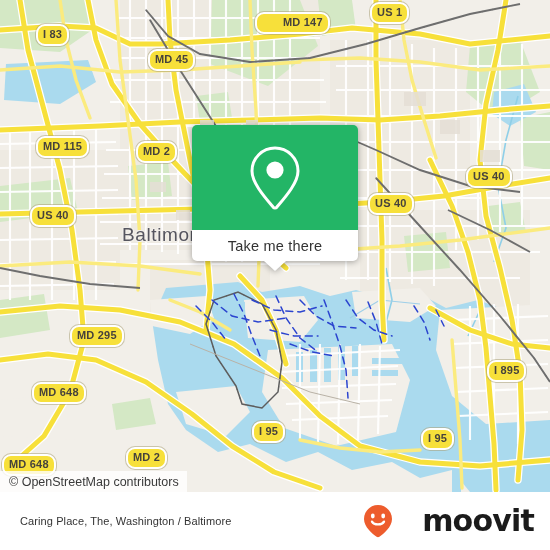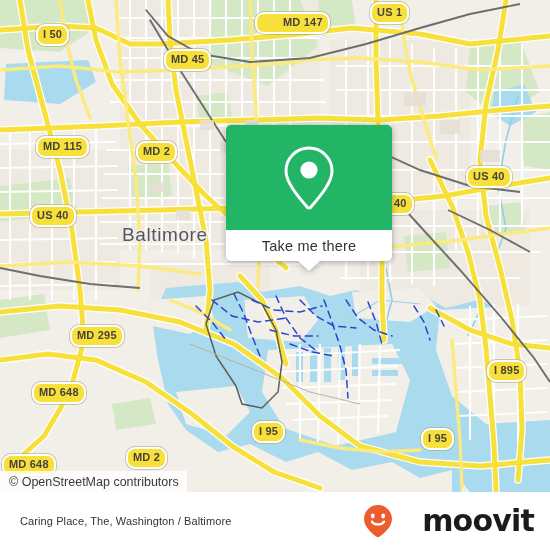--- a/index.html
+++ b/index.html
@@ -62,21 +62,20 @@
     font-size: 12.5px;
     white-space: nowrap;
   }
 
   
   #callout {
     position: absolute;
     left: 192px; top: 125px;
     width: 166px;
     filter: drop-shadow(0 1px 3px rgba(0,0,0,.34));
-    margin-left: 34px;
   }
   #callout-head {
     height: 105px;
     background: #23b566;
     border-radius: 5px 5px 0 0;
     display: flex; align-items: center; justify-content: center;
   }
   #callout-head svg { display: block; }
   #callout-foot {
     height: 31px;
@@ -348,22 +347,22 @@
           <rect x="176" y="210" width="14" height="10"></rect>
           <rect x="238" y="196" width="14" height="10"></rect>
           <rect x="404" y="92" width="22" height="14"></rect>
           <rect x="440" y="120" width="20" height="14"></rect>
           <rect x="480" y="150" width="20" height="12"></rect>
         </g>
       </g>
     </svg>
 
     <div id="shields">
-        <div class="shield" style="left: 36px; top: 24px;">I 50</div>
-        <div class="shield" style="left: 164px; top: 49px;">MD 45</div>
+        <div class="shield" style="left: 36px; top: 24px;">I 83</div>
+        <div class="shield" style="left: 148px; top: 49px;">MD 45</div>
         <div class="shield" style="left: 255px; top: 12px; padding-left: 26px;">MD 147</div>
         <div class="shield" style="left: 370px; top: 2px;">US 1</div>
         <div class="shield" style="left: 36px; top: 136px;">MD 115</div>
         <div class="shield" style="left: 136px; top: 141px;">MD 2</div>
         <div class="shield" style="left: 30px; top: 205px;">US 40</div>
         <div class="shield" style="left: 368px; top: 193px;">US 40</div>
         <div class="shield" style="left: 466px; top: 166px;">US 40</div>
         <div class="shield" style="left: 70px; top: 311px; margin-top: 14px;">MD 295</div>
         <div class="shield" style="left: 32px; top: 382px;">MD 648</div>
         <div class="shield" style="left: 2px; top: 454px;">MD 648</div>

